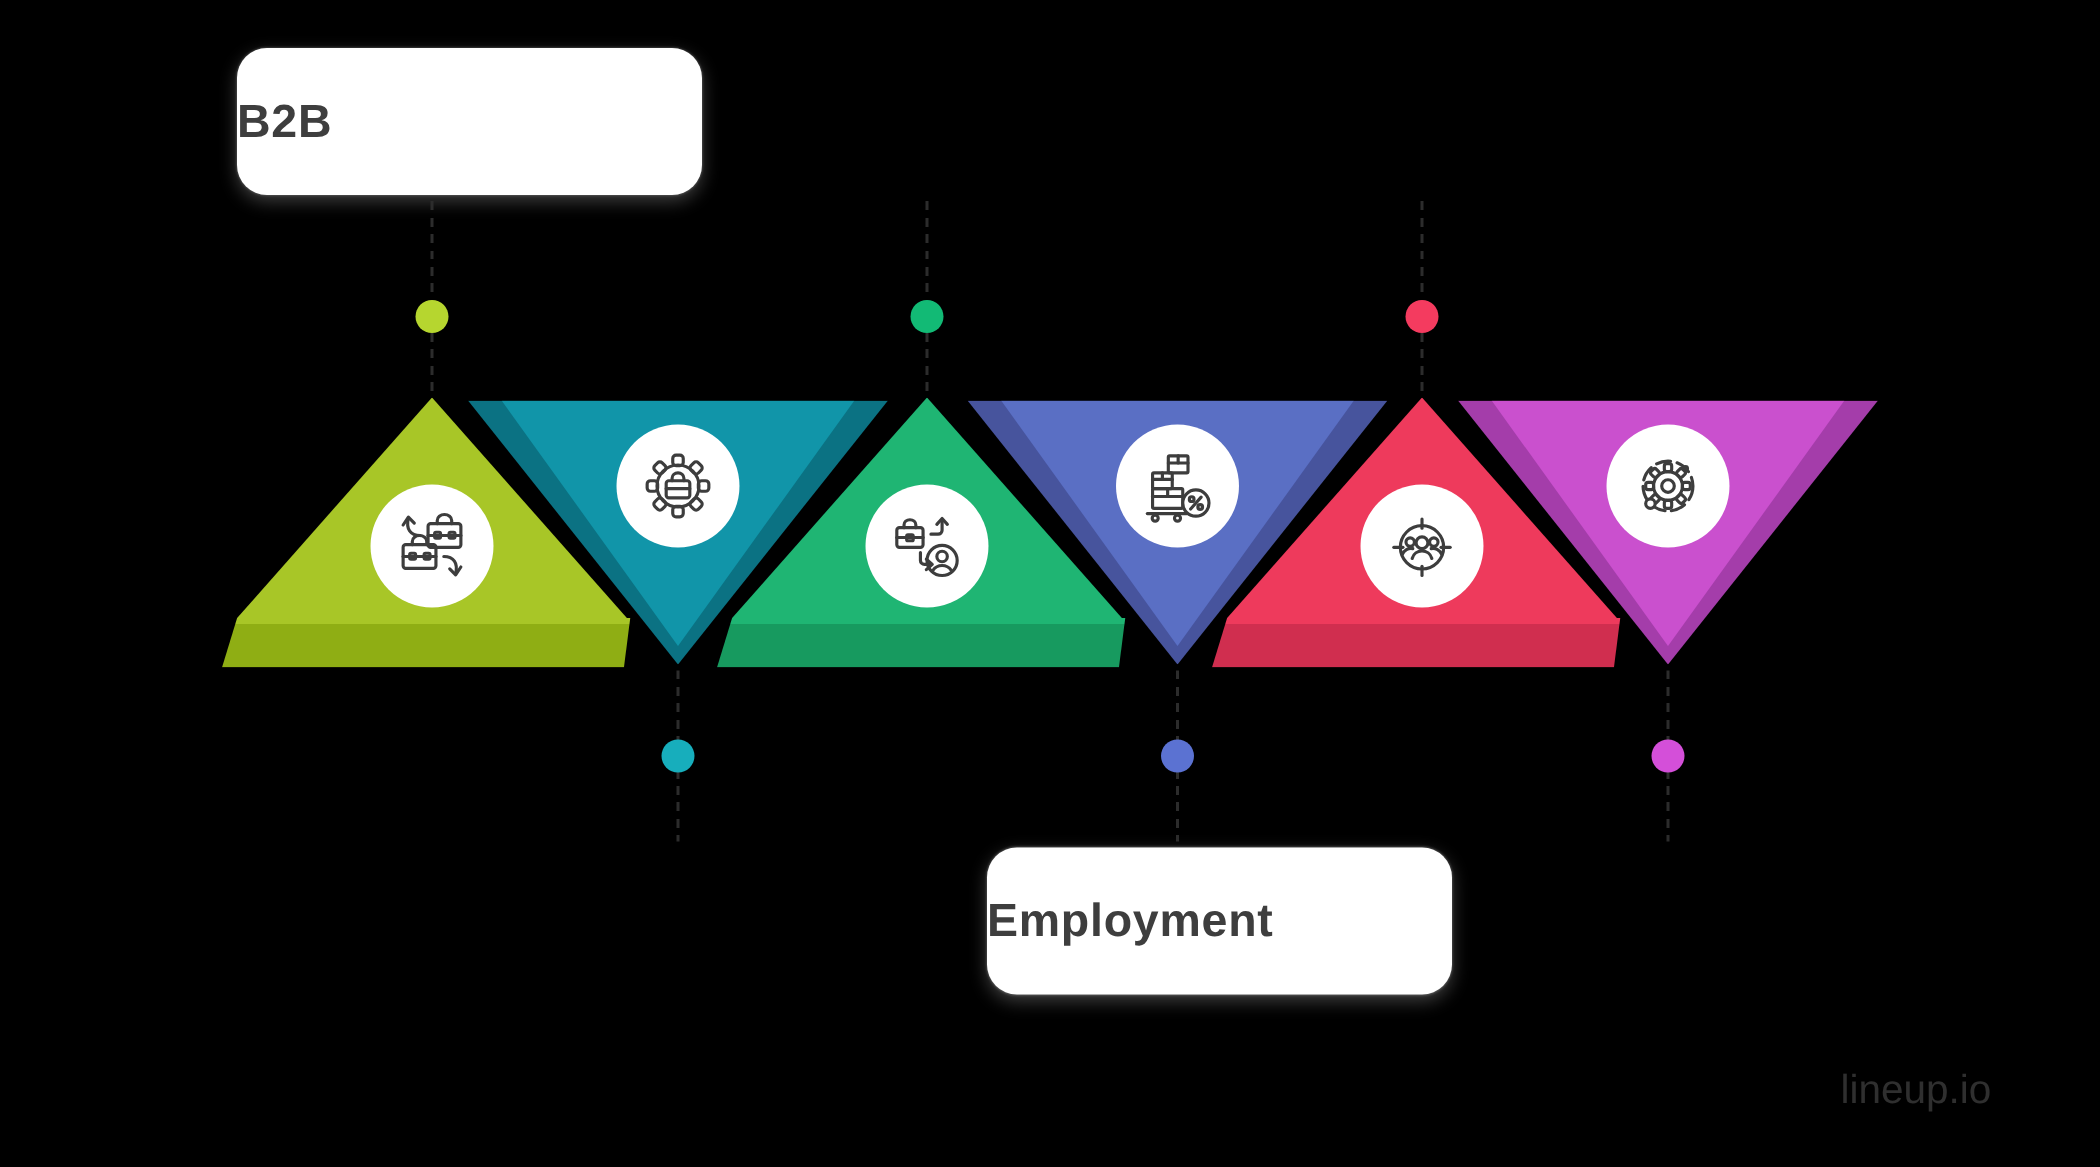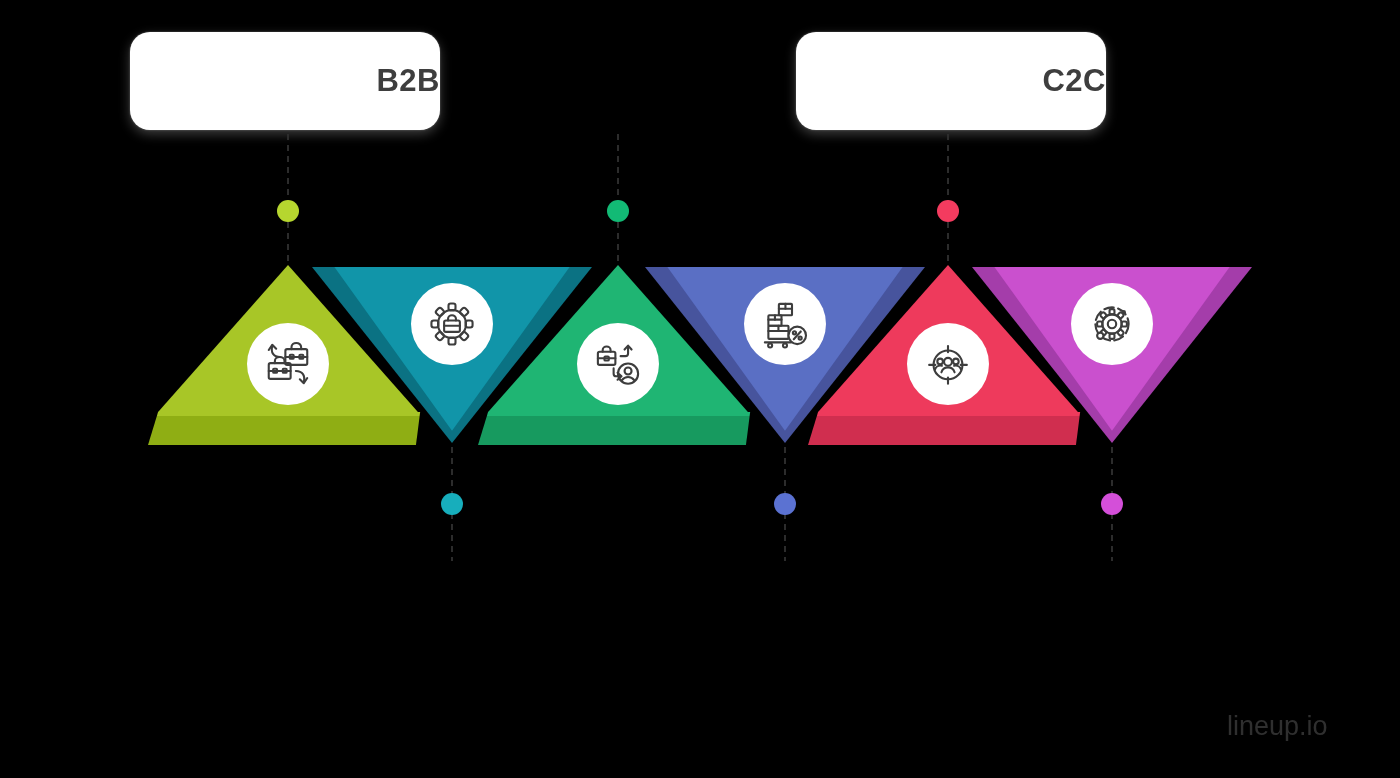--- a/index.html
+++ b/index.html
@@ -1,22 +1,22 @@
 <!DOCTYPE html>
 <html><head>
 <meta charset="utf-8">
 <style>
   html,body{margin:0;padding:0;background:#000;}
   .stage{position:relative;width:1400px;height:778px;background:#000;overflow:hidden;
          font-family:"Liberation Sans",sans-serif;}
 
   
   .label-box{position:absolute;width:310px;height:98px;background:#fff;border-radius:20px;
-             display:flex;align-items:center;justify-content:flex-end;
-             box-shadow:0 4px 12px rgba(140,140,140,.45), 0 0 2px rgba(160,160,160,.6);}
+             display:flex;align-items:center;justify-content:flex-start;
+             box-shadow:0 4px 12px rgba(140,140,140,.45), 0 0 2px rgba(160,160,160,.6);margin-left:28px;}
   .label-box span{font-size:31px;font-weight:600;color:#3e3e3e;letter-spacing:.5px;}
 
   
   .vline{position:absolute;width:2px;
          background-image:repeating-linear-gradient(to bottom,#2c2c2c 0 6px,transparent 6px 11px);}
 
   
   .dot{position:absolute;width:22px;height:22px;border-radius:50%;background:var(--c,#888);}
 
   
@@ -45,24 +45,24 @@
   .site{position:absolute;left:1227px;top:711px;font-size:27px;font-weight:400;color:#2f2f2f;}
 </style>
 </head>
 <body>
 
 <div class="stage">
 
   <div class="label-box" style="left:130px;top:32px">
     <span>B2B</span>
   </div>
-  <div class="label-box" style="left:796px;top:32px">
-    <span>C2C</span>
-  </div>
-
+
+  <div class="label-box" style="left:630px;top:565px">
+    <span>Employment</span>
+  </div>
 
   <div class="vline" style="left:287px;top:134px;height:128px"></div>
   <div class="vline" style="left:617px;top:134px;height:128px"></div>
   <div class="vline" style="left:947px;top:134px;height:128px"></div>
 
   <div class="vline" style="left:451px;top:447px;height:114px"></div>
   <div class="vline" style="left:784px;top:447px;height:114px"></div>
   <div class="vline" style="left:1111px;top:447px;height:114px"></div>
 
   <div class="dot" style="left: 277px; top: 200px; --c: #b6d62f;"></div>

